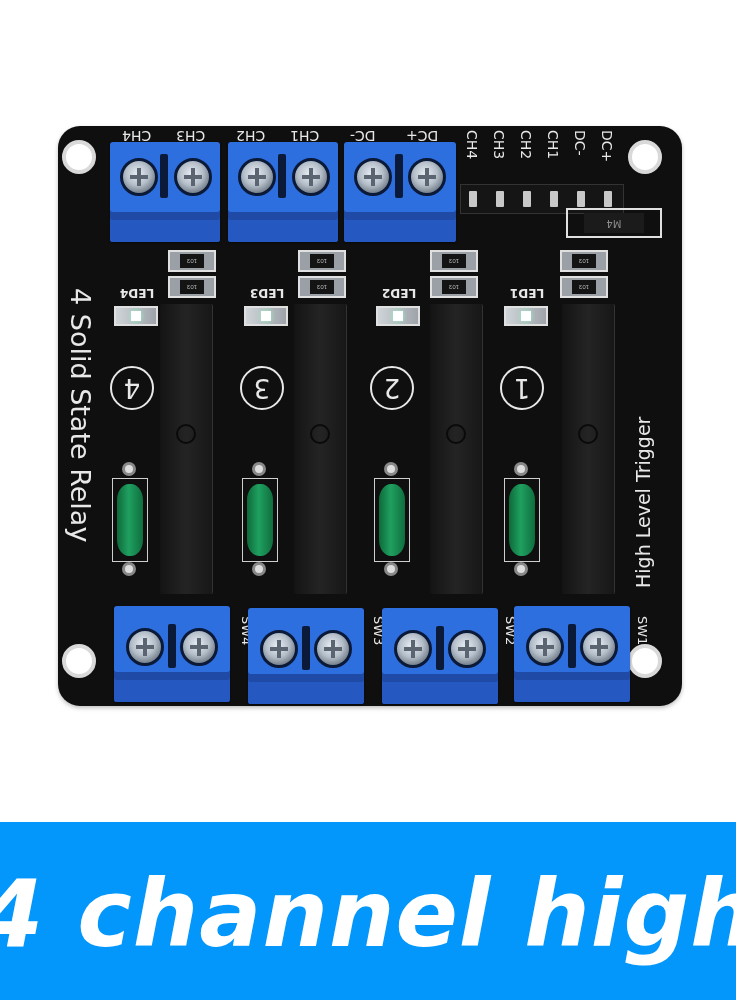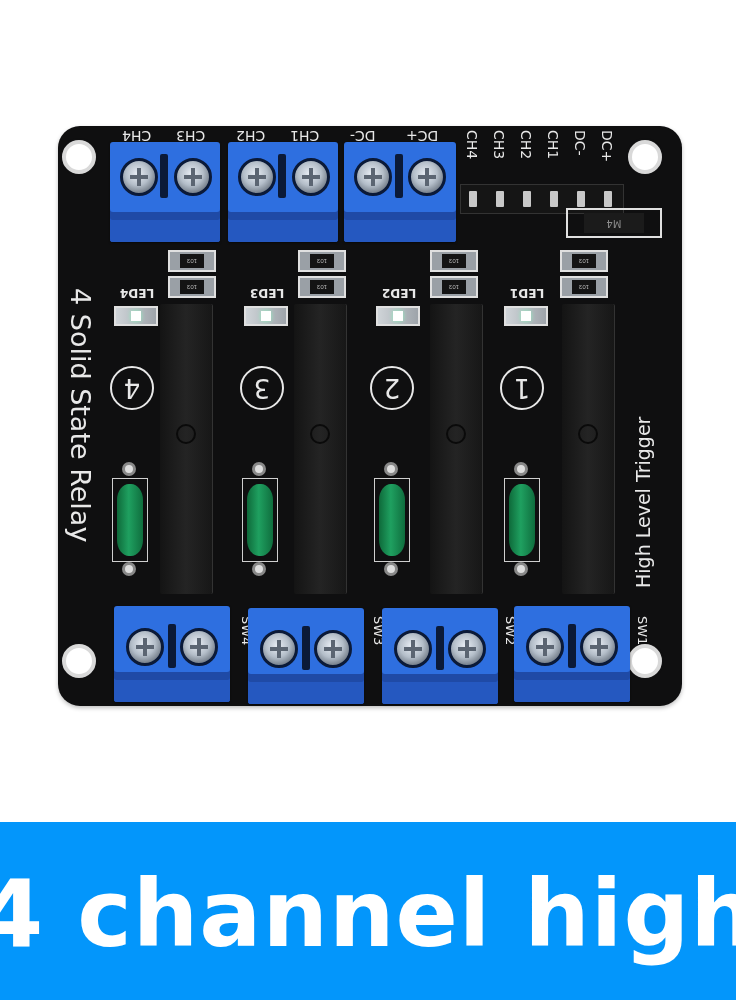--- a/index.html
+++ b/index.html
@@ -53,21 +53,21 @@
   .ssr .dot { position: absolute; left: 16px; top: 120px; width: 20px; height: 20px; border-radius: 50%; border: 2px solid #0a0a0a; }
 
   .channel-circle { position: absolute; width: 44px; height: 44px; border-radius: 50%; border: 2px solid #e8e8e8; color: #e8e8e8; font-size: 26px; line-height: 40px; text-align: center; font-family: "DejaVu Sans", sans-serif; transform: rotate(180deg); }
 
   .fuse { position: absolute; width: 26px; height: 72px; background: linear-gradient(90deg, #0e6a3a, #1fa060 45%, #0f6e3e); border-radius: 12px 12px 12px 12px / 16px 16px 16px 16px; }
   .fuse-outline { position: absolute; width: 36px; height: 84px; border: 1px solid #cfcfcf; }
   .fuse-pad { position: absolute; width: 14px; height: 14px; border-radius: 50%; background: #ddd; border: 3px solid #888; }
 
   .banner {
     position: absolute; left: 0; top: 822px; width: 736px; height: 178px;
-    background: #0396fb; display: flex; align-items: center; justify-content: center;
+    background: #0396fb; display: flex; align-items: center; justify-content: center; font-style: italic;
   }
   .banner-text {
     color: #ffffff; font-family: "DejaVu Sans", sans-serif; font-weight: bold;
     font-size: 92px; letter-spacing: 1px; white-space: nowrap; margin-top: 6px;
   }
 </style>
 </head>
 <body>
 
 <div class="photo">

